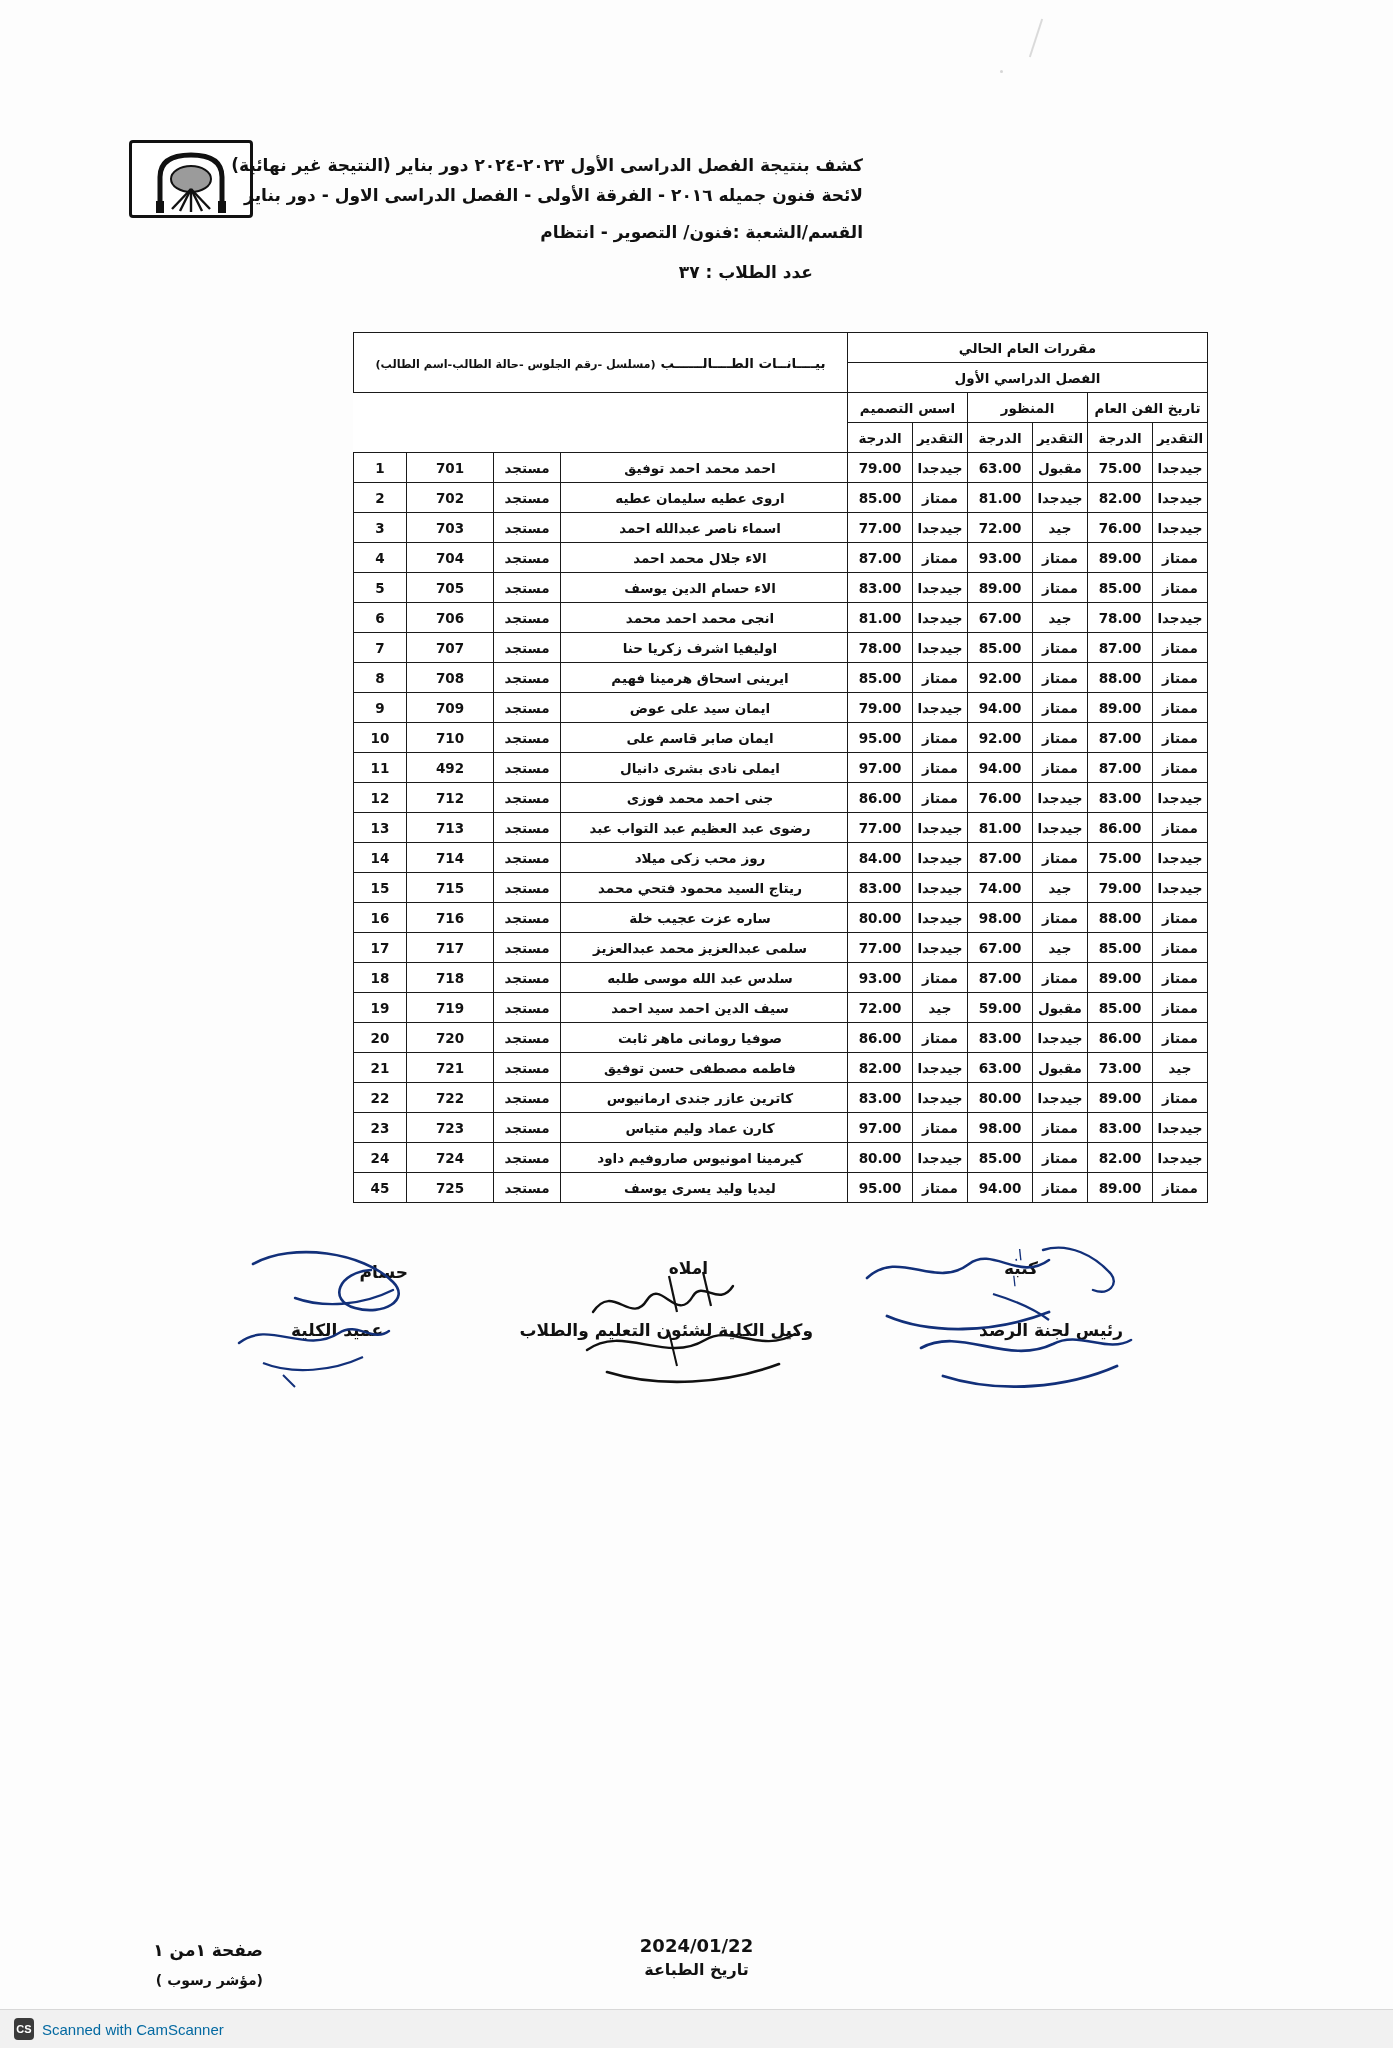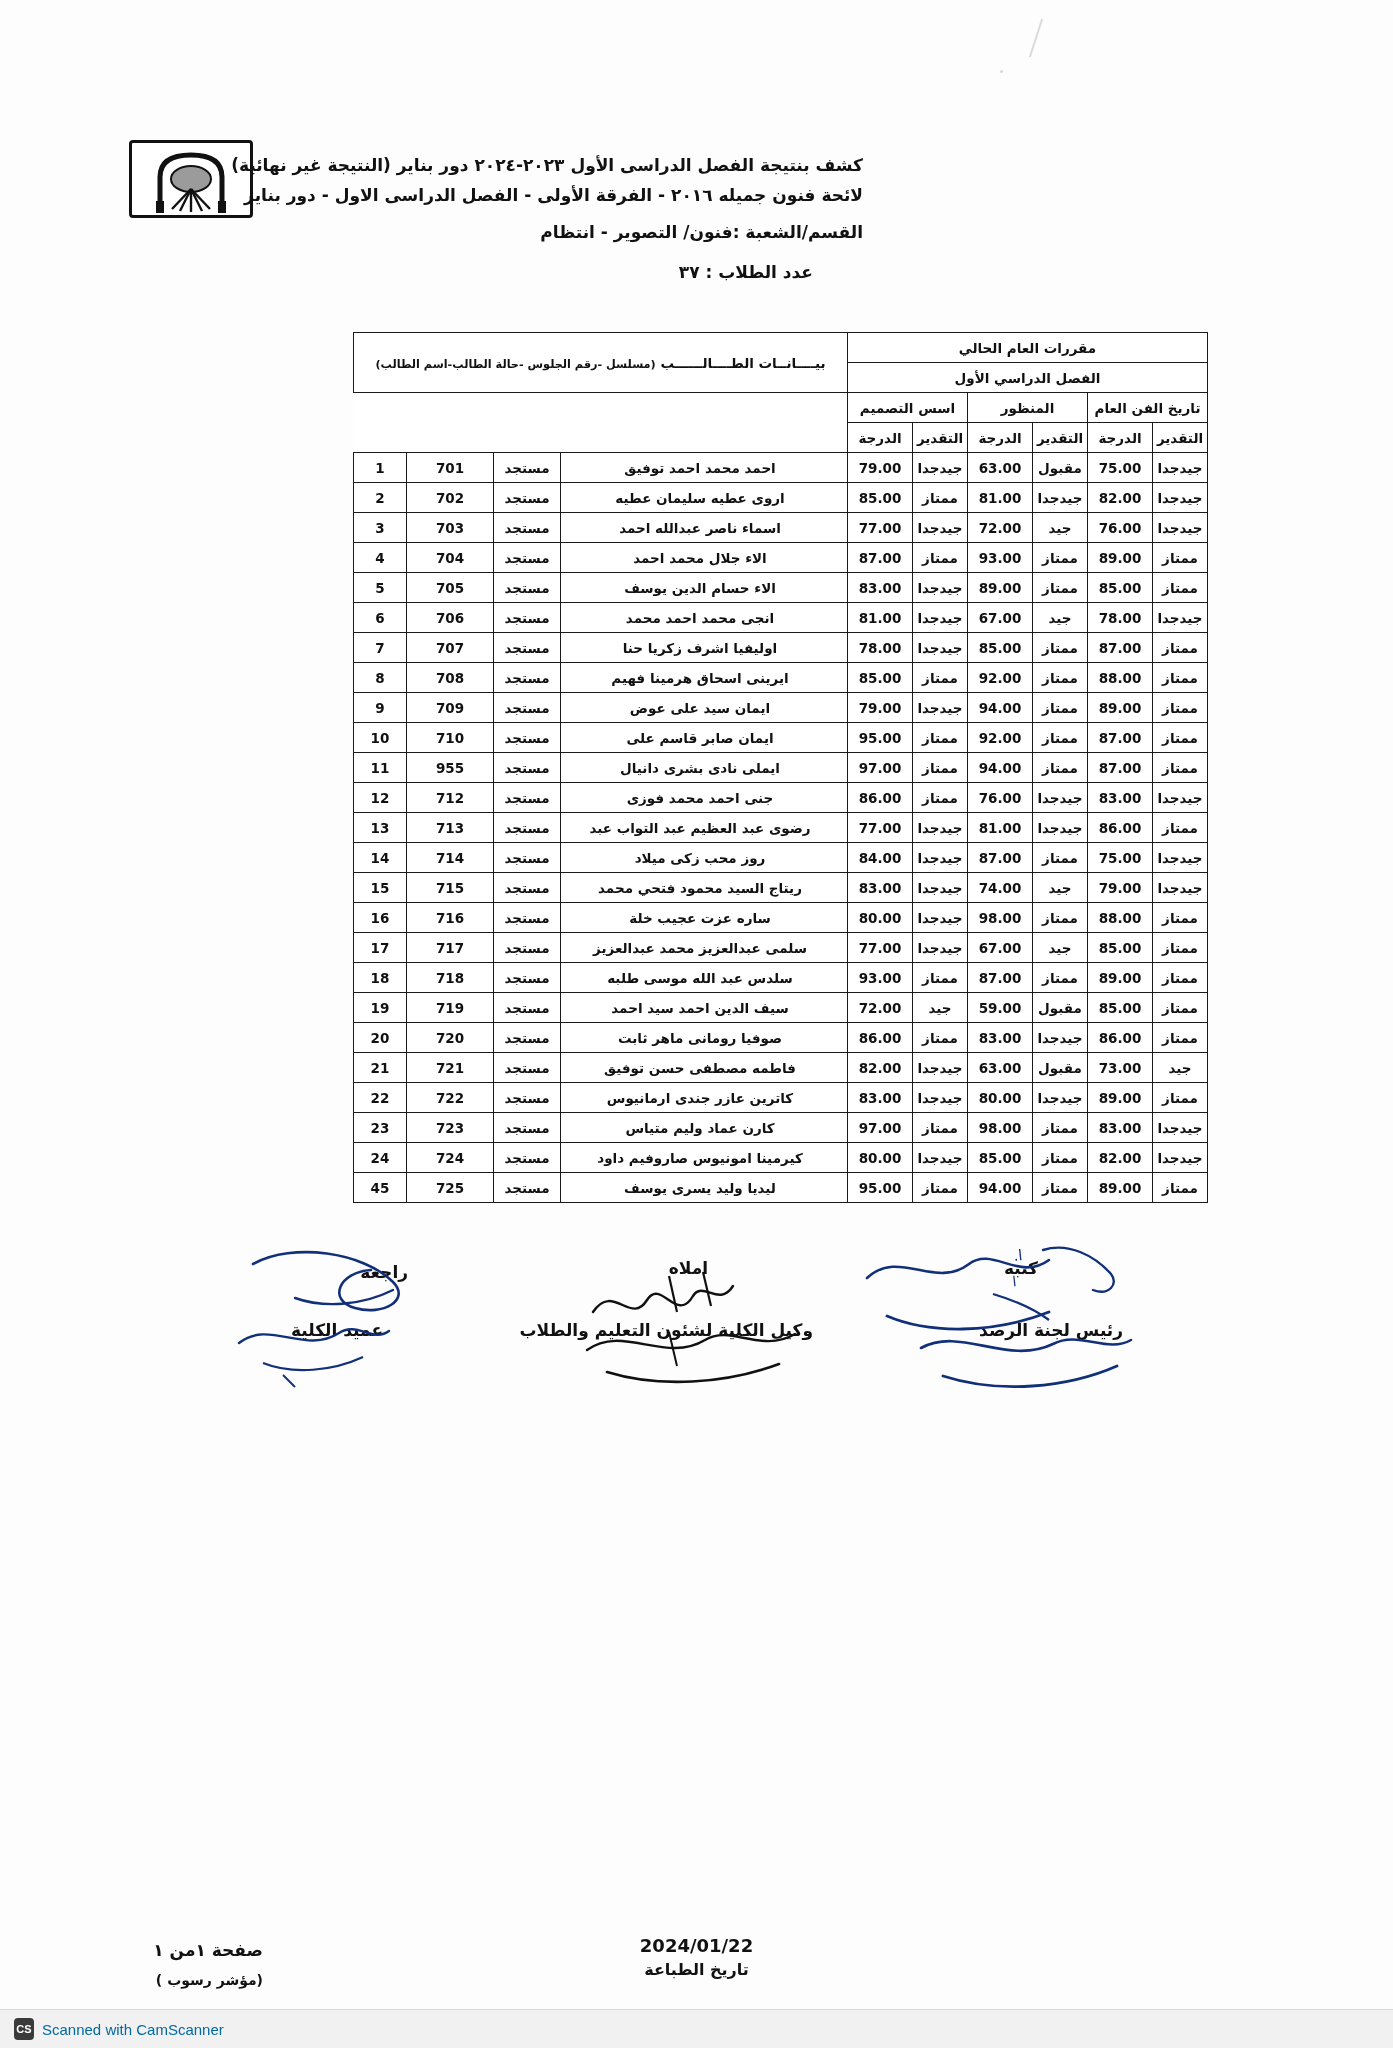--- a/index.html
+++ b/index.html
@@ -298,21 +298,21 @@
         </tr>
         <tr>
           <td class="c-grd">ممتاز</td>
           <td class="c-deg">87.00</td>
           <td class="c-grd">ممتاز</td>
           <td class="c-deg">94.00</td>
           <td class="c-grd">ممتاز</td>
           <td class="c-deg">97.00</td>
           <td class="c-name">ايملى نادى بشرى دانيال</td>
           <td class="c-state">مستجد</td>
-          <td class="c-seat">955</td>
+          <td class="c-seat">492</td>
           <td class="c-seq">11</td>
         </tr>
         <tr>
           <td class="c-grd">جيدجدا</td>
           <td class="c-deg">83.00</td>
           <td class="c-grd">جيدجدا</td>
           <td class="c-deg">76.00</td>
           <td class="c-grd">ممتاز</td>
           <td class="c-deg">86.00</td>
           <td class="c-name">جنى احمد محمد فوزى</td>
@@ -475,21 +475,21 @@
           <td class="c-state">مستجد</td>
           <td class="c-seat">725</td>
           <td class="c-seq">45</td>
         </tr>
       </tbody>
   </table>
 
   <div class="sig-zone">
     <div class="sig-lbl s-katab">كتبه</div>
     <div class="sig-lbl s-imla">املاه</div>
-    <div class="sig-lbl s-rajaa">راجعه</div>
+    <div class="sig-lbl s-rajaa">حسام</div>
 
     <div class="sig-lbl s-rais">رئيس لجنة الرصد</div>
     <div class="sig-lbl s-wakil">وكيل الكلية لشئون التعليم والطلاب</div>
     <div class="sig-lbl s-ameed">عميد الكلية</div>
 
     <svg class="scribble" style="right:770px;top:-12px;" width="230" height="90" viewBox="0 0 230 90">
       <path d="M10 18 C50 -4 120 6 150 36 C168 54 140 70 112 62 C84 54 96 26 128 24" fill="none" stroke="#12307a" stroke-width="2.6" stroke-linecap="round"></path>
       <path d="M52 52 C80 62 118 60 150 44" fill="none" stroke="#12307a" stroke-width="2.4" stroke-linecap="round"></path>
     </svg>
 

